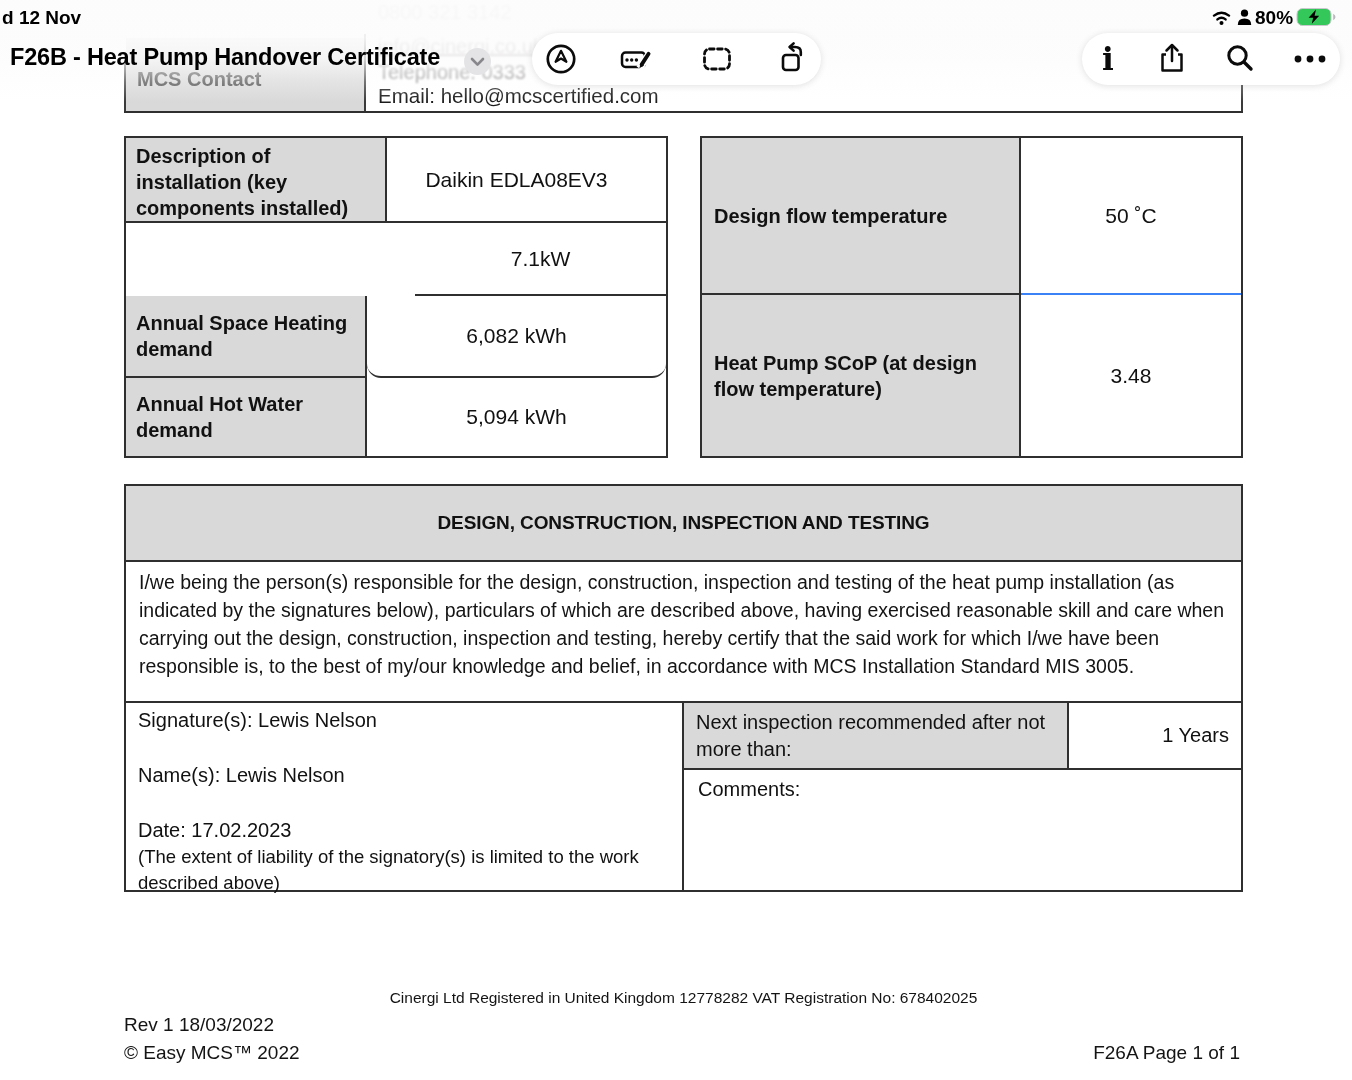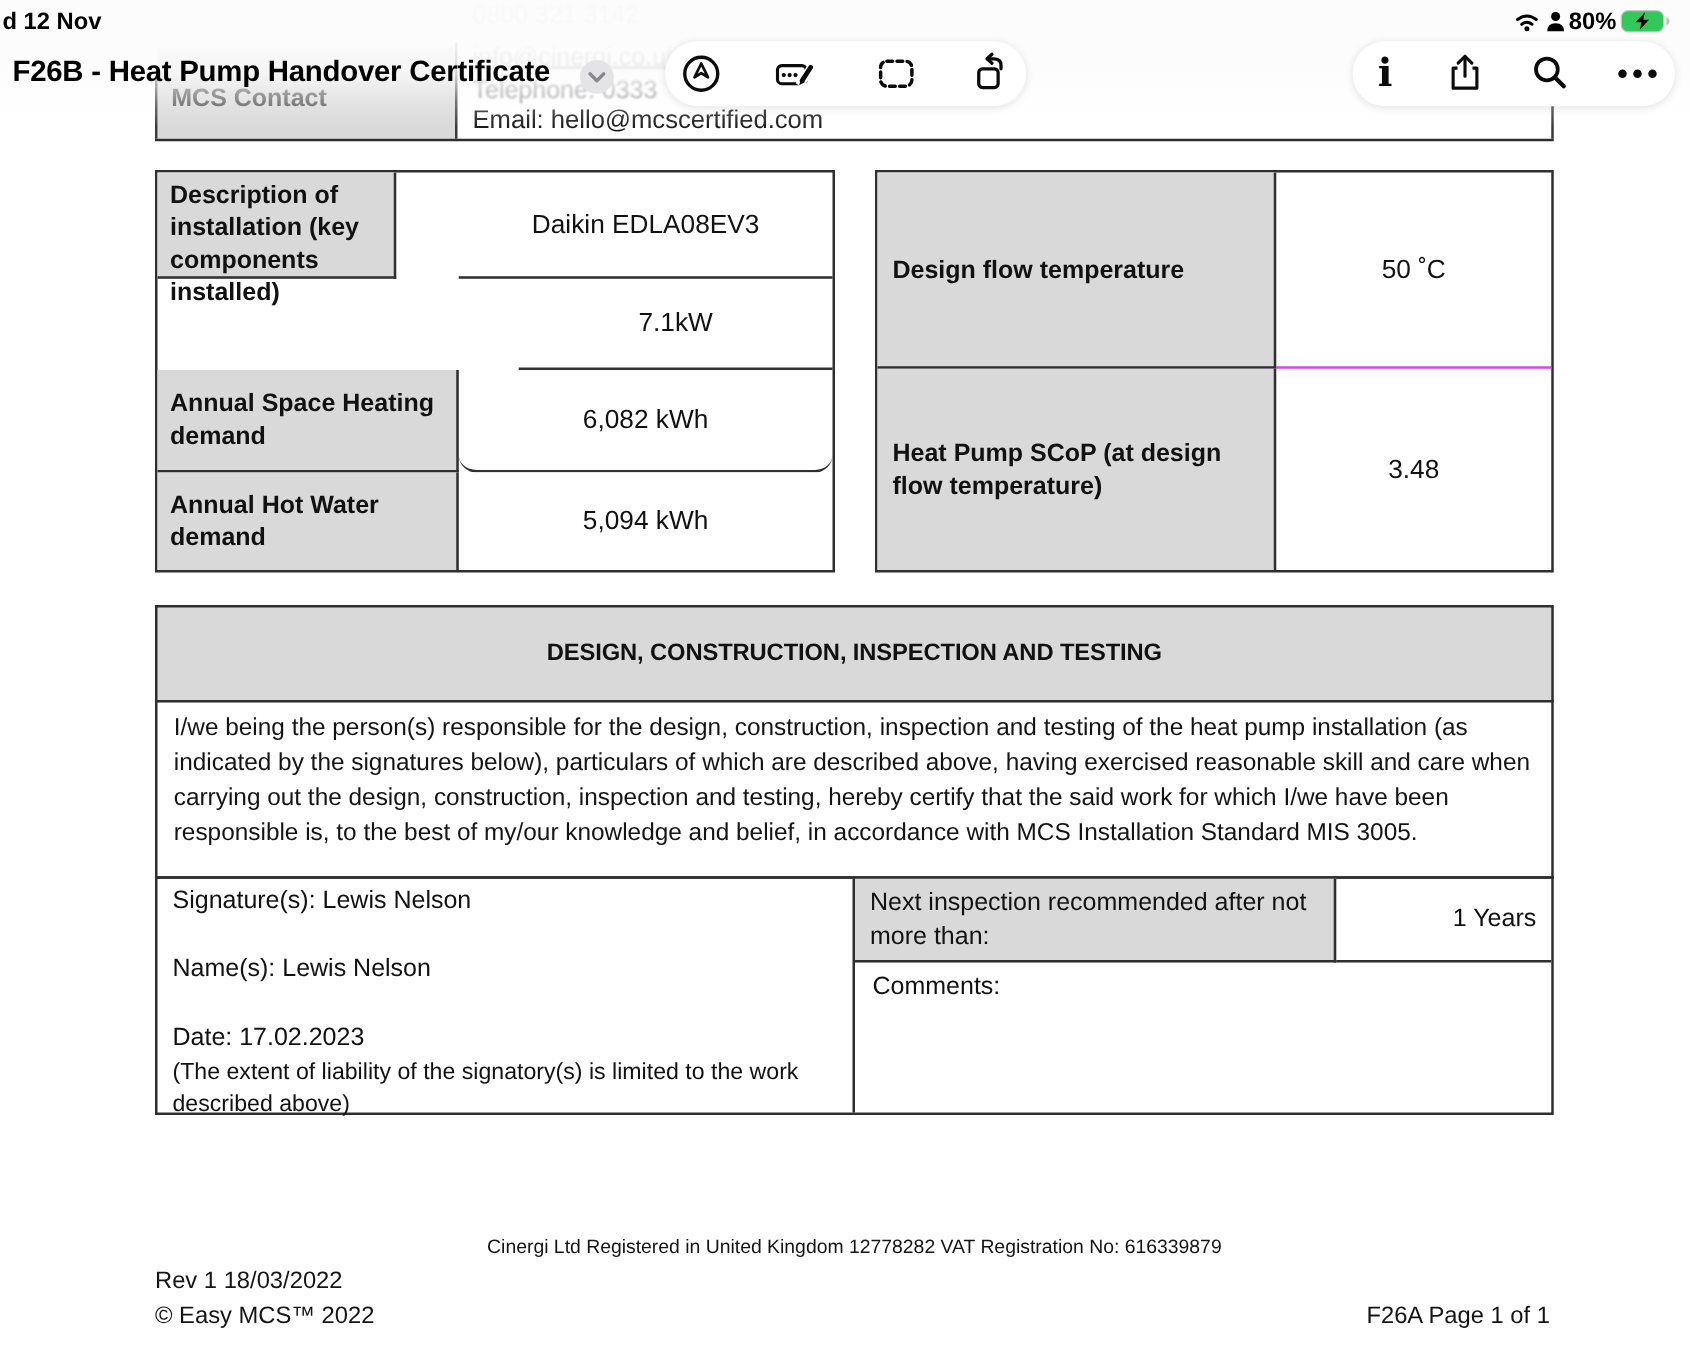--- a/index.html
+++ b/index.html
@@ -39,21 +39,21 @@
   <div class="abs faint" style="left:789px;top:61px;font-size:20px;">81</div>
   <div class="abs doc-text" style="left:378px;top:84px;font-size:20.5px;color:#1b1b1b;">Email: hello@mcscertified.com</div>
 
   <div class="abs" style="left:124px;top:60px;width:2px;height:51px;background:#3a3a3a;"></div>
   <div class="abs" style="left:364px;top:34px;width:2px;height:77px;background:#3a3a3a;"></div>
   <div class="abs" style="left:1241px;top:36px;width:2px;height:75px;background:#3a3a3a;"></div>
   <div class="abs" style="left:124px;top:111px;width:1119px;height:2px;background:#2f2f2f;"></div>
 
   <div class="abs bordered" style="left:124px;top:136px;width:544px;height:322px;">
 
-    <div class="abs cell-gray" style="left:0;top:0;width:191px;height:85px;border-right:2px solid #2f2f2f;border-bottom:2px solid #2f2f2f;box-sizing:border-box;padding:5px 10px;">
+    <div class="abs cell-gray" style="left:0;top:0;width:261px;height:85px;border-right:2px solid #2f2f2f;border-bottom:2px solid #2f2f2f;box-sizing:border-box;padding:5px 10px;">
       <span class="tbl-label">Description of installation (key components installed)</span>
     </div>
     <div class="abs vcenter hcenter" style="left:241px;top:0;right:0;height:85px;border-bottom:2px solid #2f2f2f;box-sizing:border-box;display:flex;">
       <span class="tbl-value">Daikin EDLA08EV3</span>
     </div>
 
     <div class="abs vcenter hcenter" style="left:241px;top:85px;right:0;height:73px;border-bottom:2px solid #2f2f2f;box-sizing:border-box;display:flex;margin-left:48px;">
       <span class="tbl-value">7.1kW</span>
     </div>
 
@@ -70,21 +70,21 @@
     <div class="abs vcenter hcenter" style="left:241px;top:240px;right:0;bottom:0;box-sizing:border-box;display:flex;">
       <span class="tbl-value">5,094 kWh</span>
     </div>
   </div>
 
   <div class="abs bordered" style="left:700px;top:136px;width:543px;height:322px;">
 
     <div class="abs cell-gray vcenter" style="left:0;top:0;width:319px;height:157px;border-right:2px solid #2f2f2f;border-bottom:2px solid #2f2f2f;box-sizing:border-box;padding:0 12px;display:flex;">
       <span class="tbl-label">Design flow temperature</span>
     </div>
-    <div class="abs vcenter hcenter" style="left:319px;top:0;right:0;height:157px;border-bottom:2px solid #d946ef;box-sizing:border-box;display:flex;">
+    <div class="abs vcenter hcenter" style="left:319px;top:0;right:0;height:157px;border-bottom:2px solid #3b82f6;box-sizing:border-box;display:flex;">
       <span class="tbl-value">50 ˚C</span>
     </div>
 
     <div class="abs cell-gray vcenter" style="left:0;top:157px;width:319px;bottom:0;border-right:2px solid #2f2f2f;box-sizing:border-box;padding:0 12px;display:flex;">
       <span class="tbl-label">Heat Pump SCoP (at design flow temperature)</span>
     </div>
     <div class="abs vcenter hcenter" style="left:319px;top:157px;right:0;bottom:0;box-sizing:border-box;display:flex;">
       <span class="tbl-value">3.48</span>
     </div>
   </div>
@@ -112,21 +112,21 @@
 
     <div class="abs vcenter" style="left:943px;top:0;right:0;height:67px;border-bottom:2px solid #2f2f2f;box-sizing:border-box;display:flex;justify-content:flex-end;padding-right:12px;">
       <span style="font-size:20px;color:#111;">1 Years</span>
     </div>
 
     <div class="abs" style="left:558px;top:67px;right:0;bottom:0;box-sizing:border-box;">
       <span class="abs doc-text" style="left:14px;top:8px;font-size:20px;">Comments:</span>
     </div>
   </div>
 
-  <div class="abs" style="left:124px;top:989px;width:1119px;text-align:center;font-size:15.5px;color:#141414;">Cinergi Ltd Registered in United Kingdom 12778282 VAT Registration No: 616339879</div>
+  <div class="abs" style="left:124px;top:989px;width:1119px;text-align:center;font-size:15.5px;color:#141414;">Cinergi Ltd Registered in United Kingdom 12778282 VAT Registration No: 678402025</div>
   <div class="abs" style="left:124px;top:1014px;font-size:19px;color:#141414;">Rev 1 18/03/2022</div>
   <div class="abs" style="left:124px;top:1042px;font-size:19px;color:#141414;">© Easy MCS™ 2022</div>
   <div class="abs" style="left:940px;top:1042px;width:300px;text-align:right;font-size:19px;color:#141414;">F26A Page 1 of 1</div>
 
   <div class="abs" id="header-fade"></div>
 
   <div class="abs ui statustxt" style="left:2px;top:7px;">d 12 Nov</div>
 
   <div class="abs ui" style="left:1210px;top:9px;">
     <svg width="23" height="17" viewBox="0 0 23 17">

